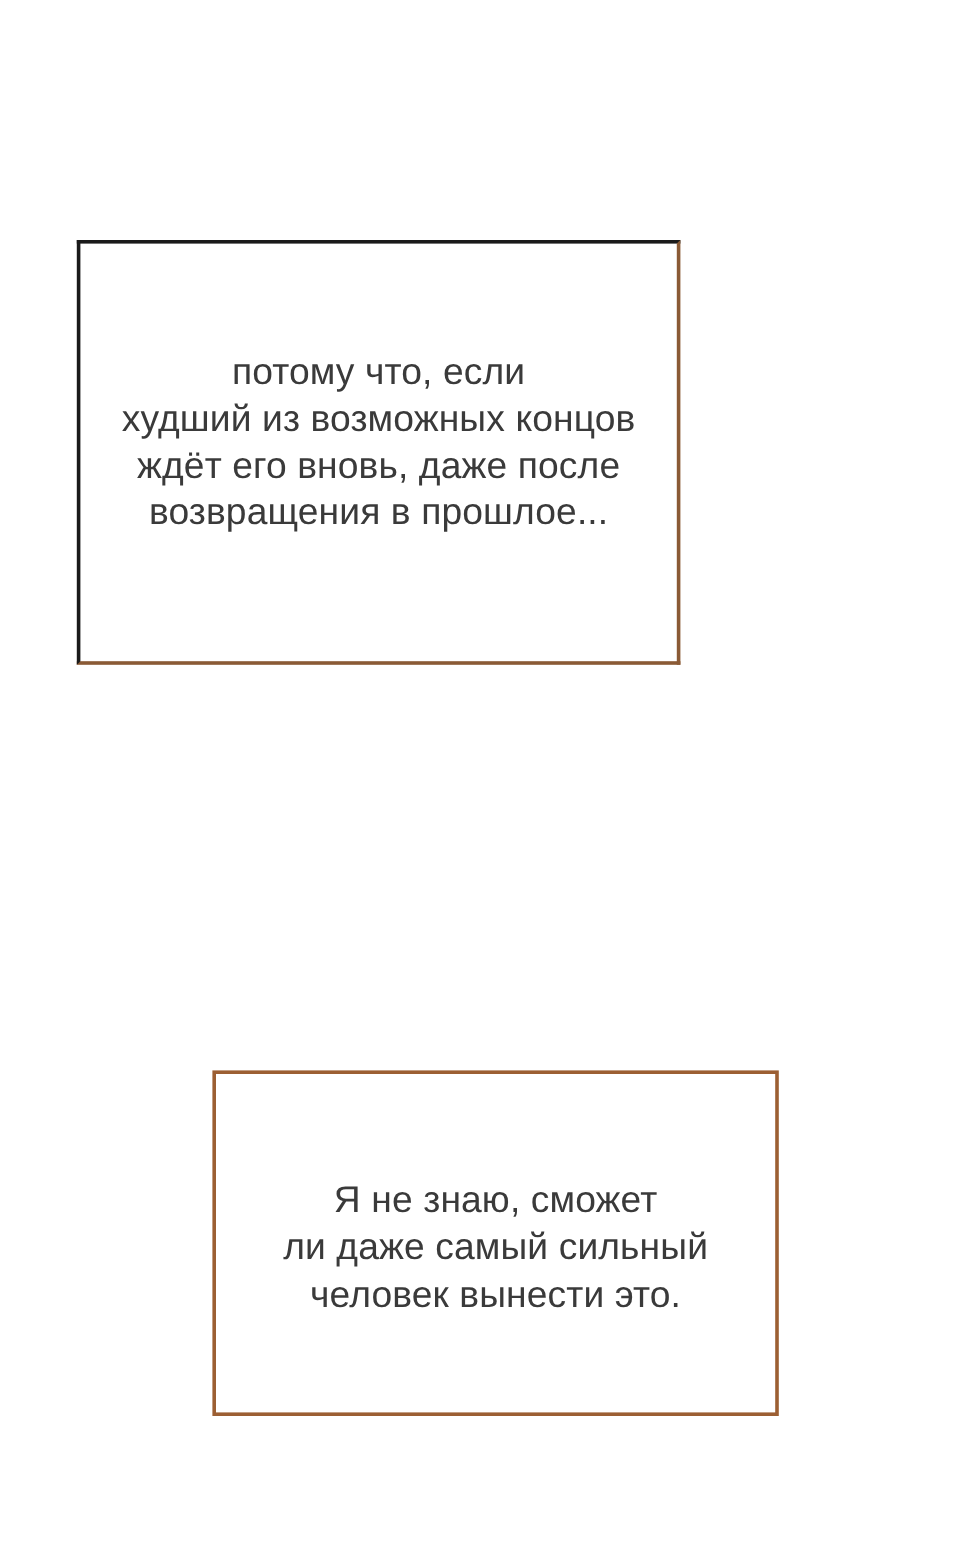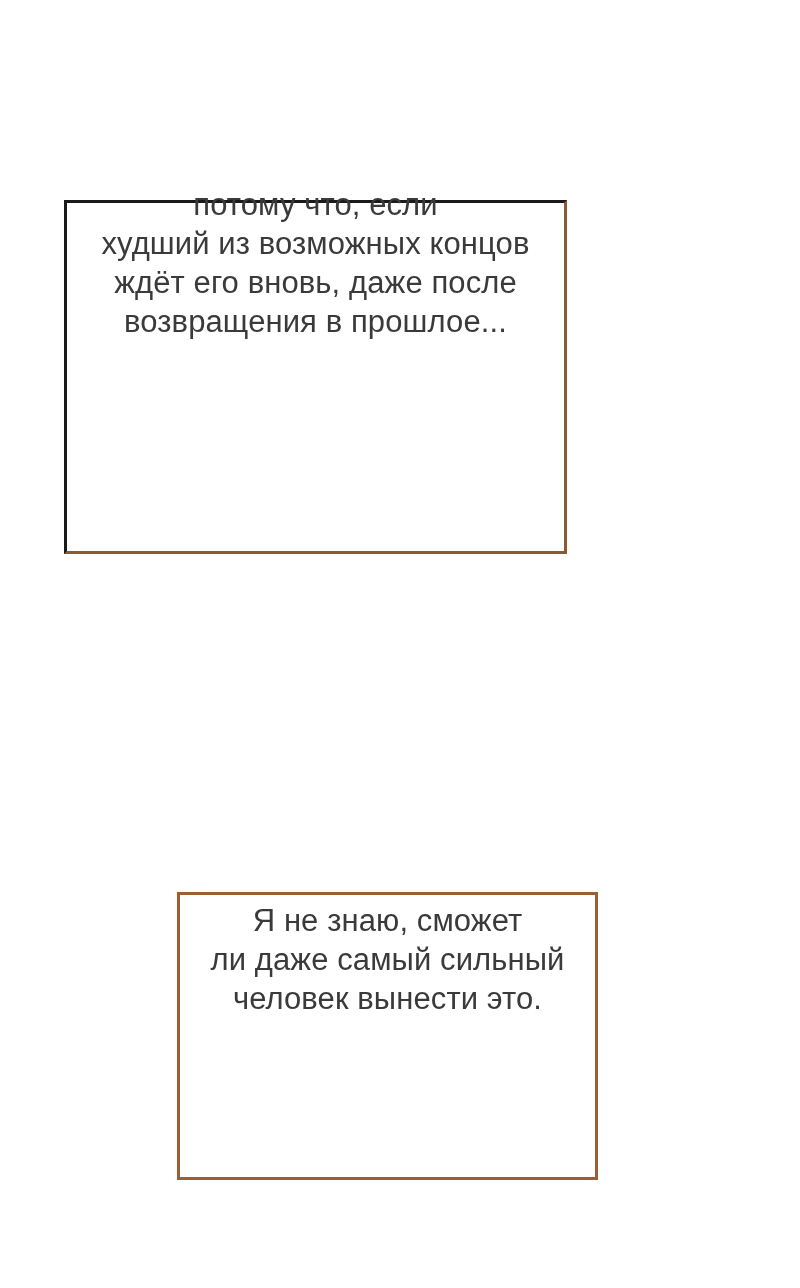--- a/index.html
+++ b/index.html
@@ -18,41 +18,41 @@
     position: absolute;
     inset: 0;
     background: #ffffff;
   }
 
   .panel {
     position: absolute;
     box-sizing: border-box;
     background: #ffffff;
     display: flex;
-    align-items: flex-start;
+    align-items: center;
     justify-content: center;
   }
 
   
   .panel-one {
     left: 64px;
     top: 200px;
     width: 503px;
     height: 354px;
     border-top: 3px solid #1a1a1a;
     border-left: 3px solid #1a1a1a;
     border-right: 3px solid #8a5a35;
     border-bottom: 3px solid #8a5a35;
   }
 
   
   .panel-two {
     left: 177px;
     top: 892px;
-    width: 421px;
+    width: 472px;
     height: 288px;
     border: 3px solid #9c5f33;
   }
 
   .caption {
     color: #3a3a3a;
     text-align: center;
     line-height: 1.26;
     letter-spacing: 0.1px;
     white-space: pre-line;

